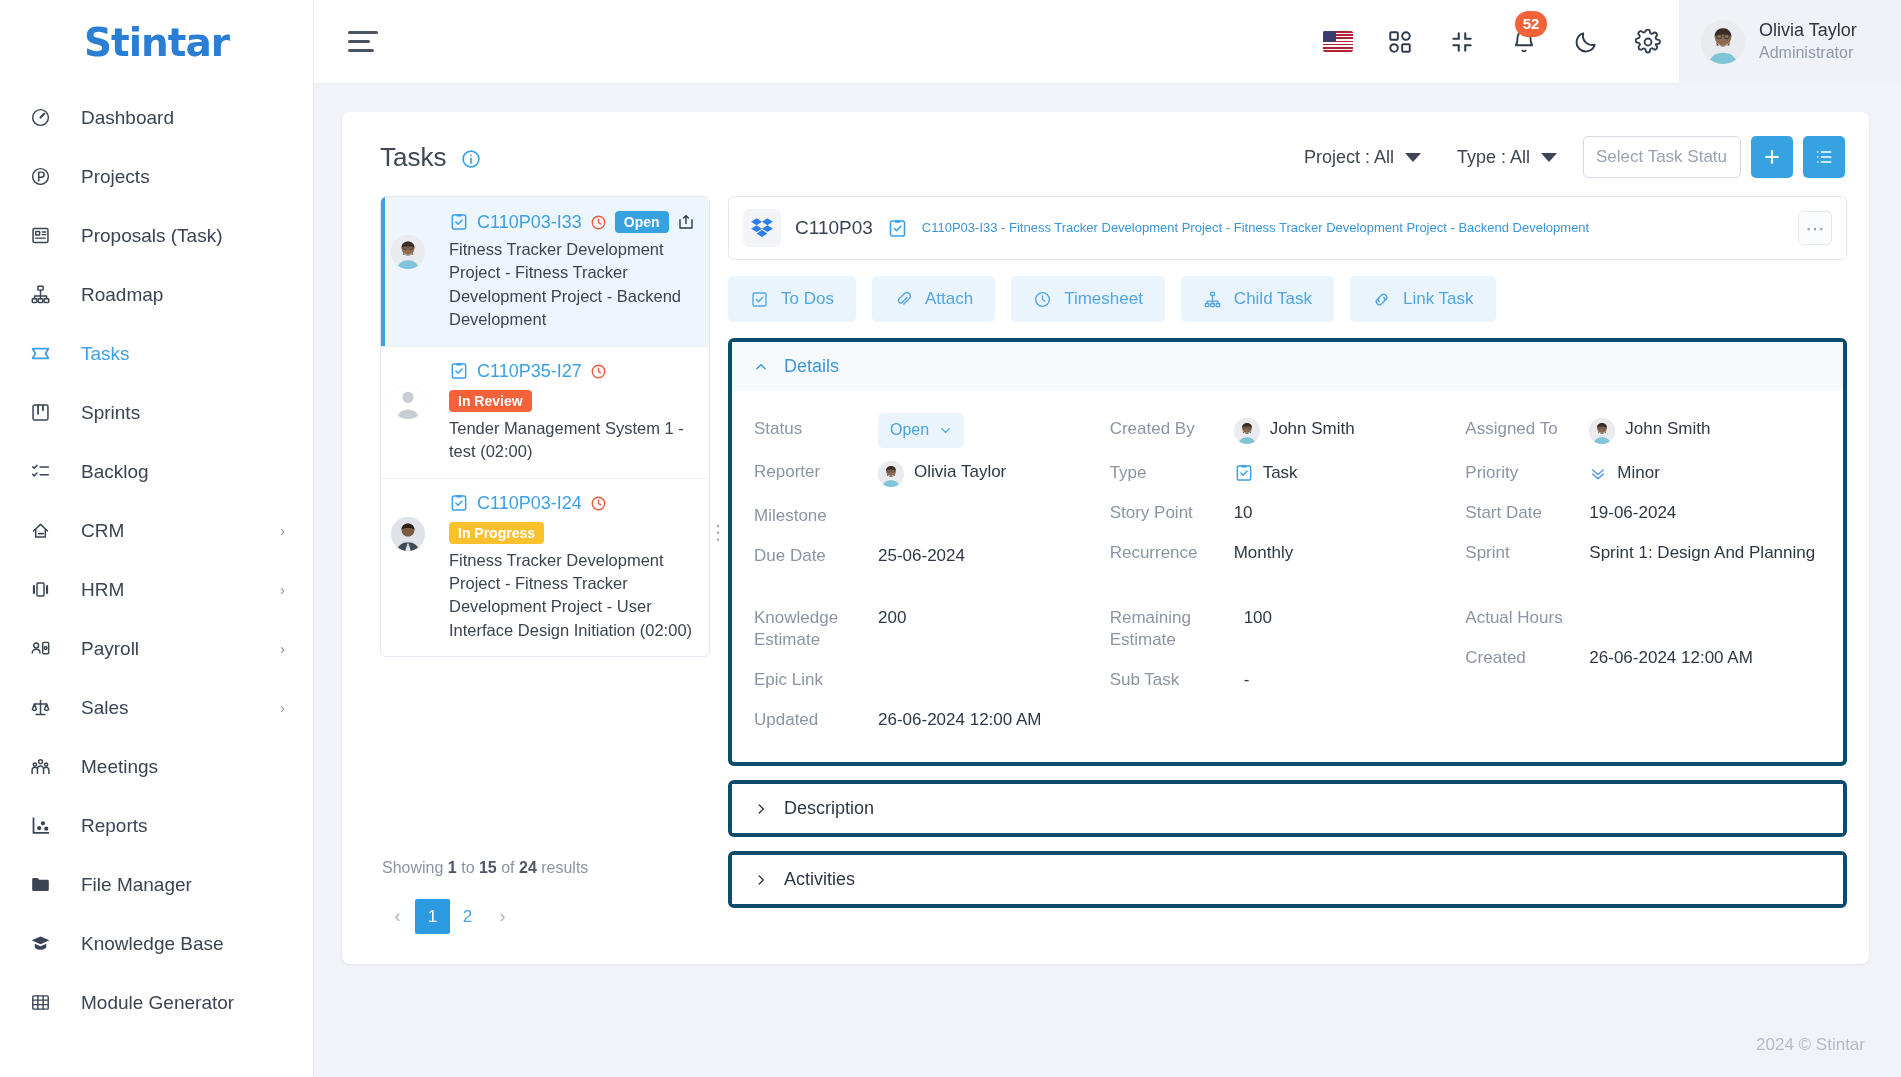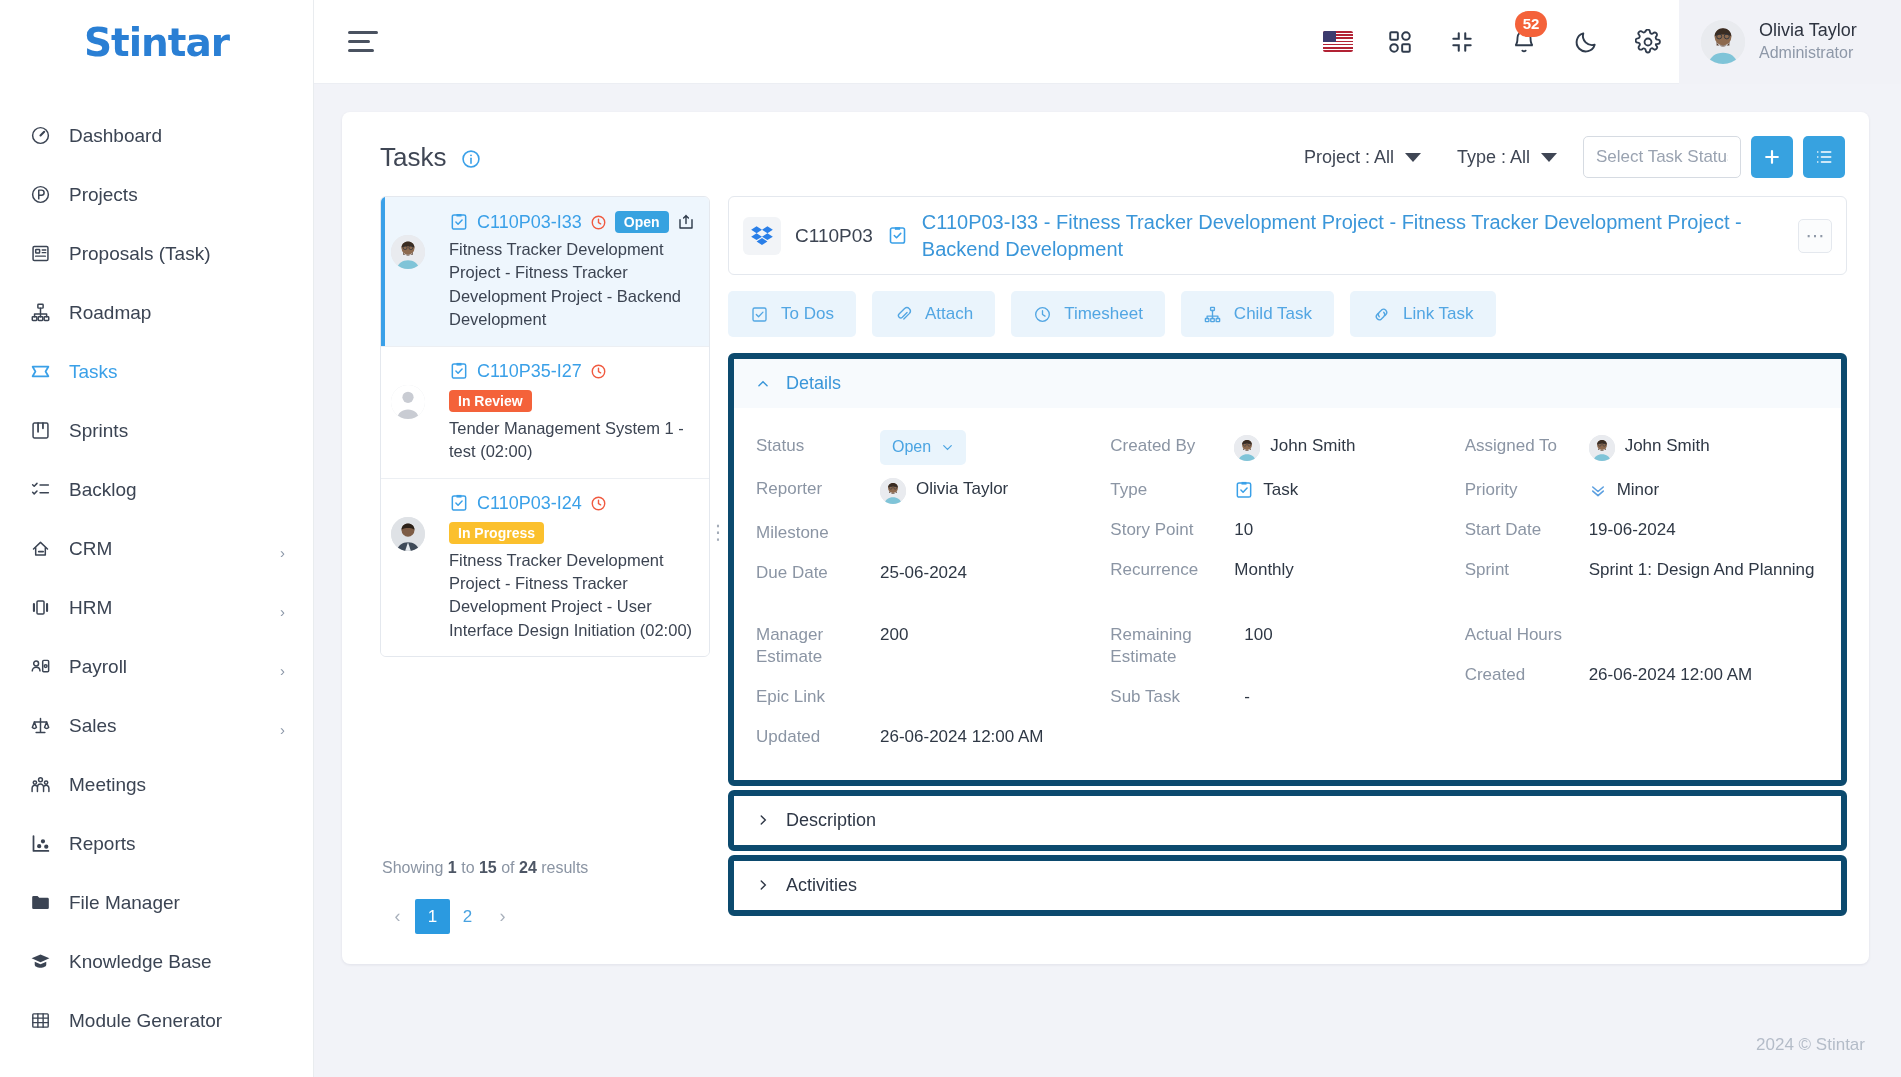--- a/index.html
+++ b/index.html
@@ -17,21 +17,21 @@
     background: #ffffff; border-right: 1px solid #e9ecef;
     display: flex; flex-direction: column; overflow: hidden;
   }
   .brand { height: 84px; display: flex; align-items: center; justify-content: center; }
   .brand-text {
     font-size: 39px; font-weight: bold; letter-spacing: -1px;
     color: #2a7fd4; font-family: "DejaVu Sans", sans-serif;
   }
   .nav { flex: 1; padding-top: 4px; overflow: hidden; }
   .nav-item {
-    display: flex; align-items: flex-end; gap: 17px;
+    display: flex; align-items: center; gap: 29px;
     height: 59px; padding: 0 28px 0 29px; color: #3b4453;
     font-size: 19px; cursor: pointer; position: relative;
   }
   .nav-item .ico { width: 23px; height: 23px; display:flex; align-items:center; justify-content:center; color:#3b4453; flex:0 0 23px;}
   .nav-item .ico svg { width: 21px; height: 21px; display: block; }
   .nav-item.active { color: #3aa0e8; }
   .nav-item.active .ico { color: #3aa0e8; }
   .nav-label { flex: 1; white-space: nowrap; }
   .caret { color: #8b97a8; font-size: 15px; line-height: 1; }
 
@@ -140,33 +140,33 @@
   
   .detail-col { flex: 1; min-width: 0; padding-left: 18px; }
   .detail-head {
     border: 1px solid #e4e8ee; border-radius: 6px; display: flex; align-items: center;
     gap: 14px; padding: 12px 14px; margin-bottom: 16px;
   }
   .proj-icon { width: 38px; height: 38px; border-radius: 6px; background: #f2f4f7; display:flex; align-items:center; justify-content:center; flex:0 0 38px;}
   .proj-icon svg { width: 26px; height: 26px; display:block;}
   .proj-code { font-size: 19px; color: #3c4452; white-space: nowrap; }
   .task-type-icon { width: 21px; height: 21px; color: #3aa0e8; flex: 0 0 21px; display:block;}
-  .detail-title { flex: 1; font-size: 20px; color: #3a96d9; line-height: 1.33; }
+  .detail-title { flex: 1; font-size: 13px; color: #3a96d9; line-height: 1.33; }
   .dots-btn {
     width: 34px; height: 34px; border: 1px solid #e4e8ee; border-radius: 5px; background:#fbfcfd;
     display: flex; align-items: center; justify-content: center; color: #8e98a7; cursor: pointer;
     font-size: 19px; line-height: 1; flex: 0 0 34px;
   }
   .act-tabs { display: flex; gap: 16px; margin-bottom: 16px; }
   .act-tab {
     background: #eaf4fc; border-radius: 5px; height: 46px; display: flex; align-items: center;
     gap: 12px; padding: 0 22px; color: #52a6e3; font-size: 17px; cursor: pointer;
   }
   .act-tab svg { width: 19px; height: 19px; display:block;}
-  .panel { border: 6px solid #0c4a6e; border-radius: 6px; margin-bottom: 4px; }
+  .panel { border: 4px solid #0c4a6e; border-radius: 6px; margin-bottom: 14px; }
   .panel-head {
     display: flex; align-items: center; gap: 16px; padding: 14px 22px;
     background: #f7fafd; color: #3a96d9; font-size: 18px; cursor: pointer;
   }
   .panel-head.plain { background: #fff; color: #2e3746; }
   .chev { width: 14px; height: 14px; display:block; }
   .details-grid {
     display: grid; grid-template-columns: 1fr 1fr 1fr; padding: 18px 22px 22px 22px;
     column-gap: 0; row-gap: 0;
   }
@@ -753,21 +753,21 @@
                       <span>Minor</span>
                     </div>
                     <div class="dlabel">Start Date</div>
                     <div class="dval">19-06-2024</div>
                     <div class="dlabel">Sprint</div>
                     <div class="dval">Sprint 1: Design And Planning</div>
                   </div>
                 </div>
               <div class="details-grid" style="padding-top:0" id="grid2">
                   <div class="dcol">
-                    <div class="dlabel">Manager Estimate</div>
+                    <div class="dlabel">Knowledge Estimate</div>
                     <div class="dval">200</div>
                     <div class="dlabel">Epic Link</div>
                     <div class="dval"></div>
                     <div class="dlabel">Updated</div>
                     <div class="dval">26-06-2024 12:00 AM</div>
                   </div>
                   <div class="dcol w2">
                     <div class="dlabel">Remaining Estimate</div>
                     <div class="dval">100</div>
                     <div class="dlabel">Sub Task</div>

